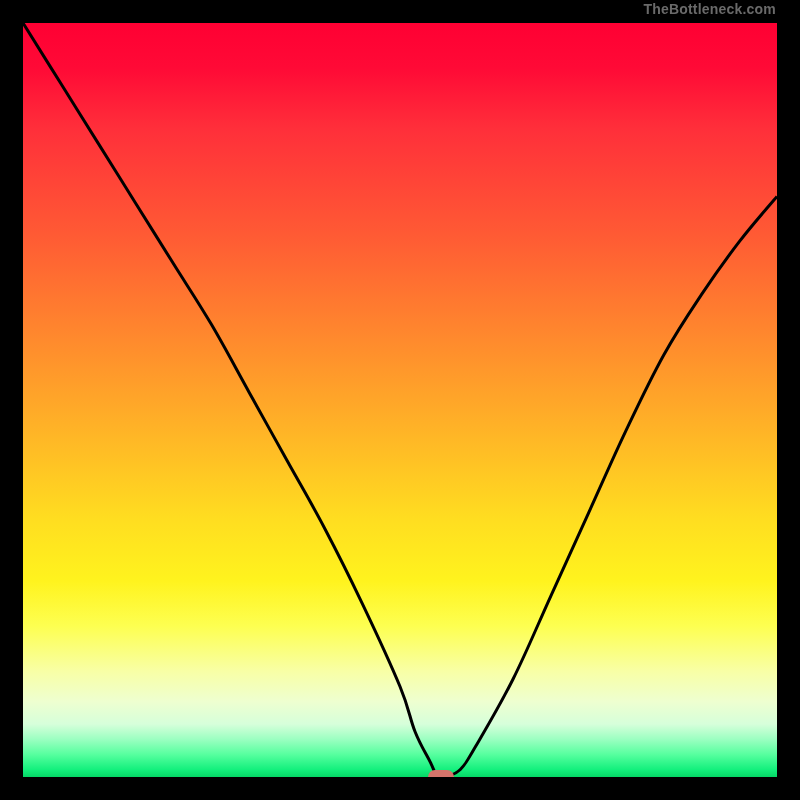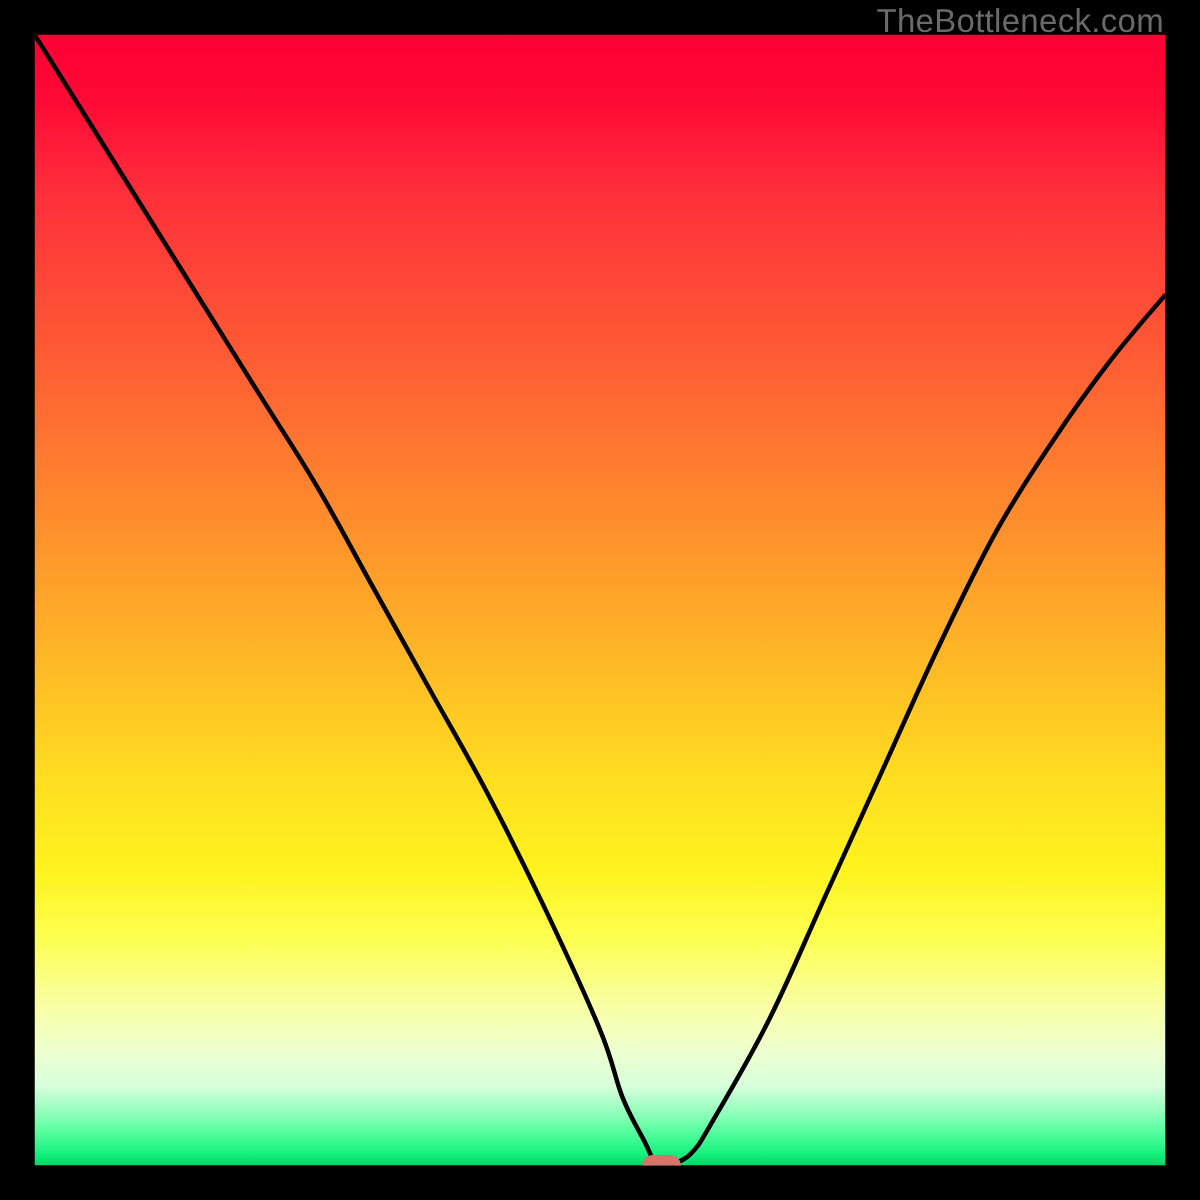--- a/index.html
+++ b/index.html
@@ -48,22 +48,22 @@
       #57ff9f 97%,
       #14f07d 99%,
       #05d766 100%
     );
   }
   .watermark {
     position: absolute;
     top: 1px;
     right: 24px;
     color: #6a6a6a;
-    font-size: 22px;
-    font-weight: 400;
+    font-size: 14px;
+    font-weight: 700;
     letter-spacing: 0.2px;
   }
   svg.curve {
     position: absolute;
     inset: 0;
   }
   .marker {
     position: absolute;
     width: 26px;
     height: 14px;

